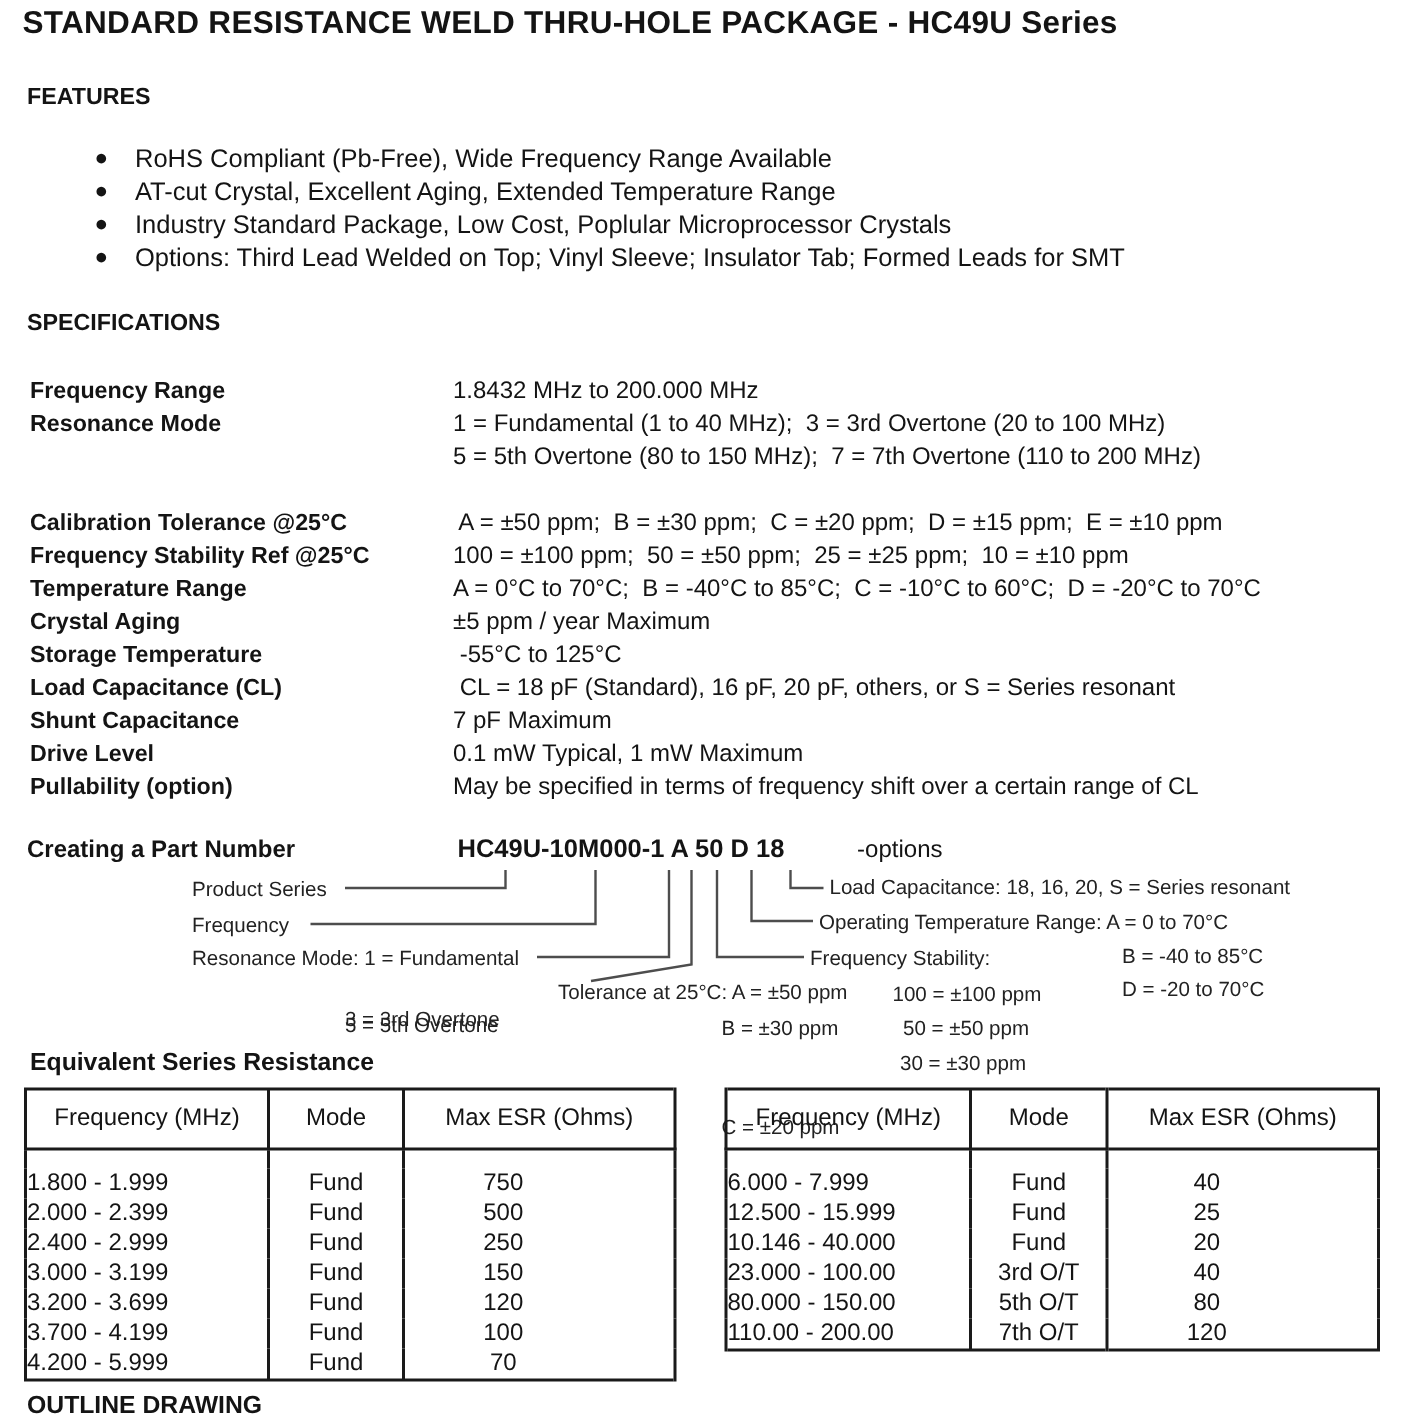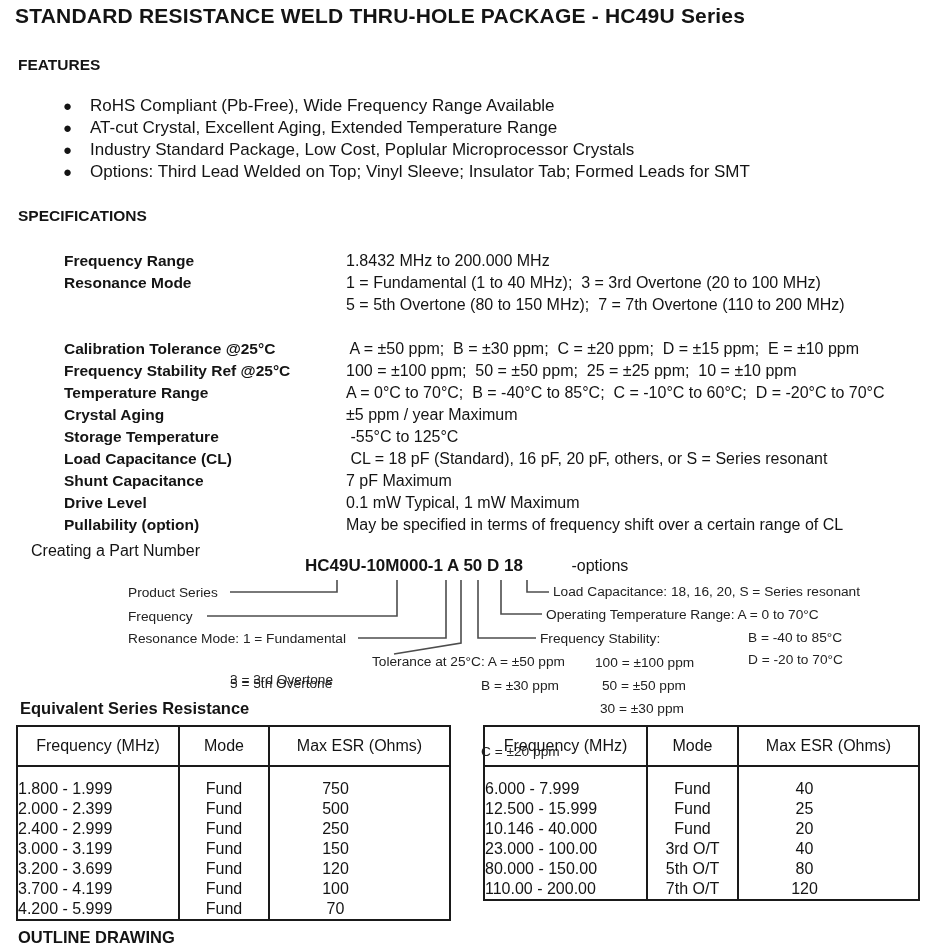--- a/index.html
+++ b/index.html
@@ -12,25 +12,25 @@
   .doc-title{left:15px;top:4px;font-size:21px;font-weight:bold;white-space:nowrap;letter-spacing:.2px;}
   .sec-heading{font-size:15.5px;font-weight:bold;white-space:nowrap;}
   #features-heading{left:8px;top:56px;margin-left:10px;}
   #specs-heading{left:18px;top:207px;}
 
   .bullets{left:63px;top:95px;width:860px;}
   .bullet-row{display:flex;height:22px;line-height:22px;font-size:17px;white-space:nowrap;}
   .bullet-dot{width:27px;font-size:15px;line-height:22px;}
 
   .specs{left:20px;top:250px;width:920px;}
-  .spec-row{display:flex;height:22px;line-height:22px;white-space:nowrap;margin-left:44px;}
+  .spec-row{display:flex;height:22px;line-height:22px;white-space:nowrap;}
   .spec-label{width:282px;font-weight:bold;font-size:15.5px;flex:none;}
   .spec-value{font-size:16px;white-space:pre;}
 
-  .pn-heading{left:18px;top:542px;font-size:16px;font-weight:normal;white-space:nowrap;margin-left:13px;}
+  .pn-heading{left:18px;top:558px;font-size:16px;font-weight:bold;white-space:nowrap;}
   .pn-example{left:305px;top:556px;font-size:17px;font-weight:bold;white-space:nowrap;}
   .pn-example .suffix{font-weight:normal;font-size:16px;padding-left:44px;}
   .pn-label{position:absolute;font-size:13.7px;color:#222;white-space:nowrap;line-height:16px;}
   #pn-svg{left:0;top:0;pointer-events:none;}
 
   .esr-heading{left:20px;top:699px;font-size:16.5px;font-weight:bold;white-space:nowrap;}
 
   .esr-table{position:absolute;top:725px;border-collapse:collapse;border:2px solid #1a1a1a;table-layout:fixed;}
   .esr-table th,.esr-table td{
     border-left:2px solid #1a1a1a;border-right:2px solid #1a1a1a;

